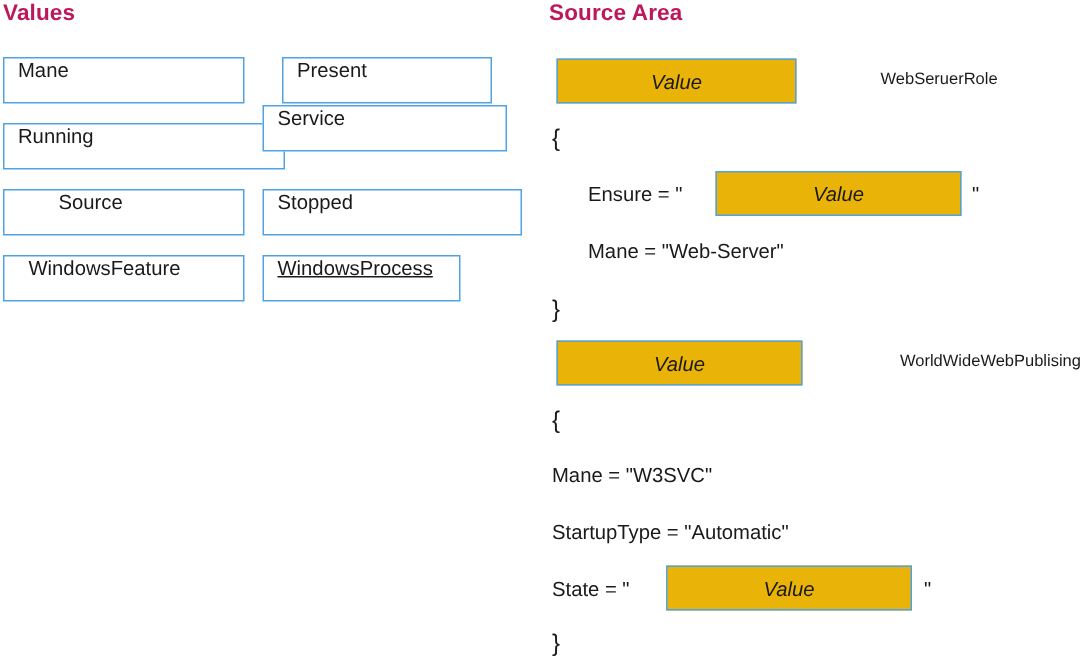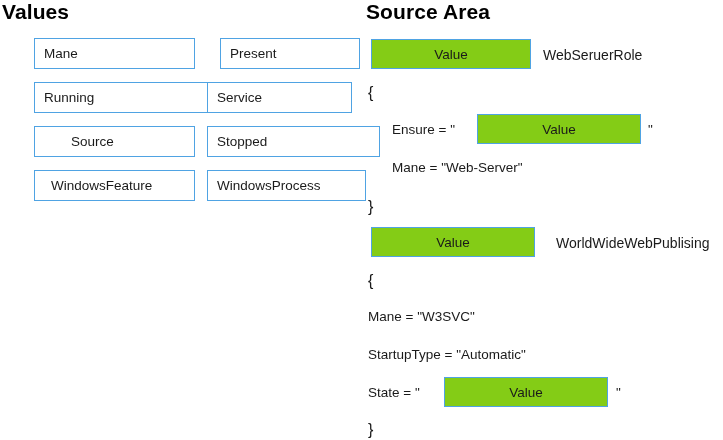--- a/index.html
+++ b/index.html
@@ -16,115 +16,116 @@
     font-family: "Liberation Sans", sans-serif;
     color: #1a1a1a;
     -webkit-font-smoothing: antialiased;
   }
 
   
   .abs { position: absolute; }
 
   
   .section-heading {
-    font-size: 21px;
+    font-size: 15px;
     font-weight: bold;
-    color: #000000;
+    color: #be185d;
     letter-spacing: 0.1px;
     white-space: nowrap;
   }
 
   
   .value-tile {
     box-sizing: border-box;
     border: 1px solid #4fa3e3;
     background: #ffffff;
     height: 31px;
     display: flex;
-    align-items: center;
+    align-items: flex-start;
     padding-left: 9px;
     font-size: 13.5px;
     color: #1a1a1a;
     cursor: move;
     white-space: nowrap;
-    margin-left: 32px;
   }
 
   
   .drop-box {
     box-sizing: border-box;
     border: 1.6px solid #4fa3e3;
-    background: #84cc16;
+    background: #eab308;
     height: 30px;
     display: flex;
     align-items: center;
     justify-content: center;
     font-size: 13.5px;
     color: #1a1a1a;
     cursor: pointer;
     white-space: nowrap;
+    font-style: italic;
   }
 
   
   .code-line {
     font-size: 13.5px;
     color: #1a1a1a;
     white-space: nowrap;
     line-height: 1;
   }
   .brace {
     font-size: 16px;
     color: #1a1a1a;
     line-height: 1;
   }
   .quote {
     font-size: 13.5px;
     color: #1a1a1a;
     line-height: 1;
   }
   .trailing-label {
-    font-size: 14px;
+    font-size: 11px;
     color: #1a1a1a;
     white-space: nowrap;
+    margin-left: 44px;
   }
 </style>
 </head>
 <body>
 
 <div class="abs section-heading" style="left:2px; top:0px;">Values</div>
 
 <div class="abs value-tile" style="left:2px; top:38px; width:161px;">
   <span>Mane</span>
 </div>
 
 <div class="abs value-tile" style="left:188px; top:38px; width:140px;">
   <span>Present</span>
 </div>
 
 <div class="abs value-tile" style="left:2px; top:82px; width:188px;">
   <span>Running</span>
 </div>
 
-<div class="abs value-tile" style="left:175px; top:82px; width:145px;">
+<div class="abs value-tile" style="left:175px; top:70px; width:163px;">
   <span>Service</span>
 </div>
 
 <div class="abs value-tile" style="left:2px; top:126px; width:161px;padding-left:36px;">
   <span>Source</span>
 </div>
 
 <div class="abs value-tile" style="left:175px; top:126px; width:173px;">
   <span>Stopped</span>
 </div>
 
 <div class="abs value-tile" style="left:2px; top:170px; width:161px;padding-left:16px;">
   <span>WindowsFeature</span>
 </div>
 
-<div class="abs value-tile" style="left:175px; top:170px; width:159px;">
+<div class="abs value-tile" style="left:175px; top:170px; width:132px;text-decoration:underline;">
   <span>WindowsProcess</span>
 </div>
 
 <div class="abs section-heading" style="left:366px; top:0px;">Source Area</div>
 
 <div class="abs drop-box" style="left:371px; top:39px; width:160px;">
   <span>Value</span>
 </div>
 
 <div class="abs trailing-label" style="left:543px; top:47px;">WebSeruerRole</div>

